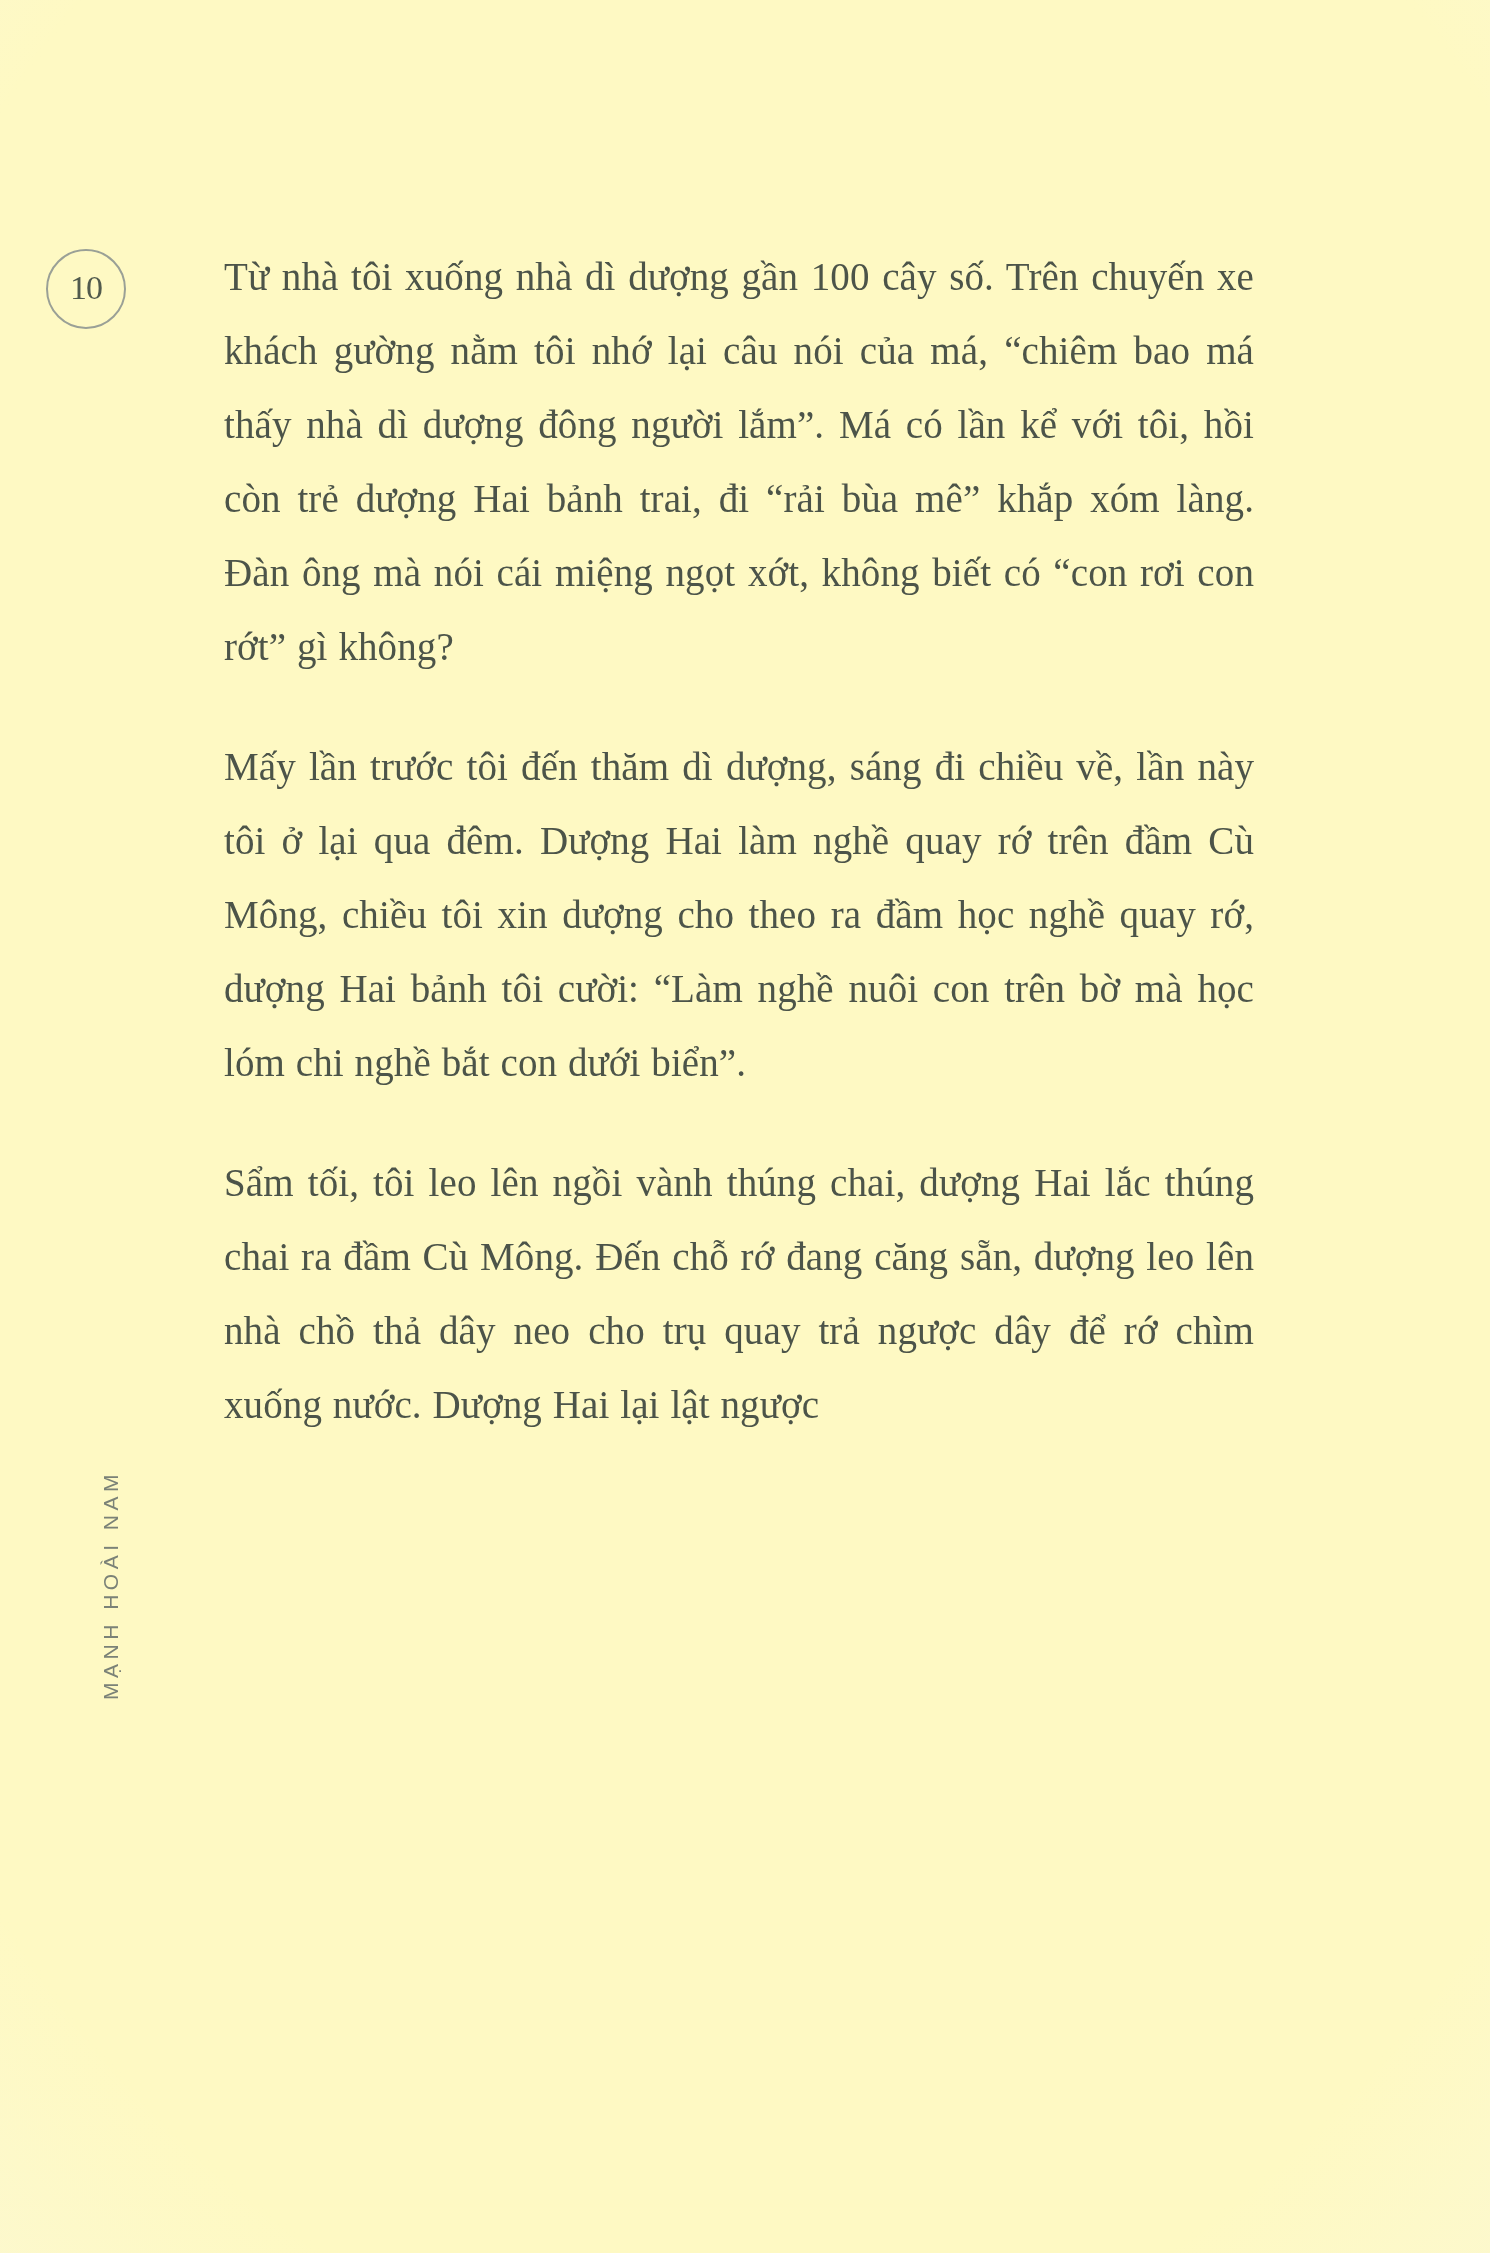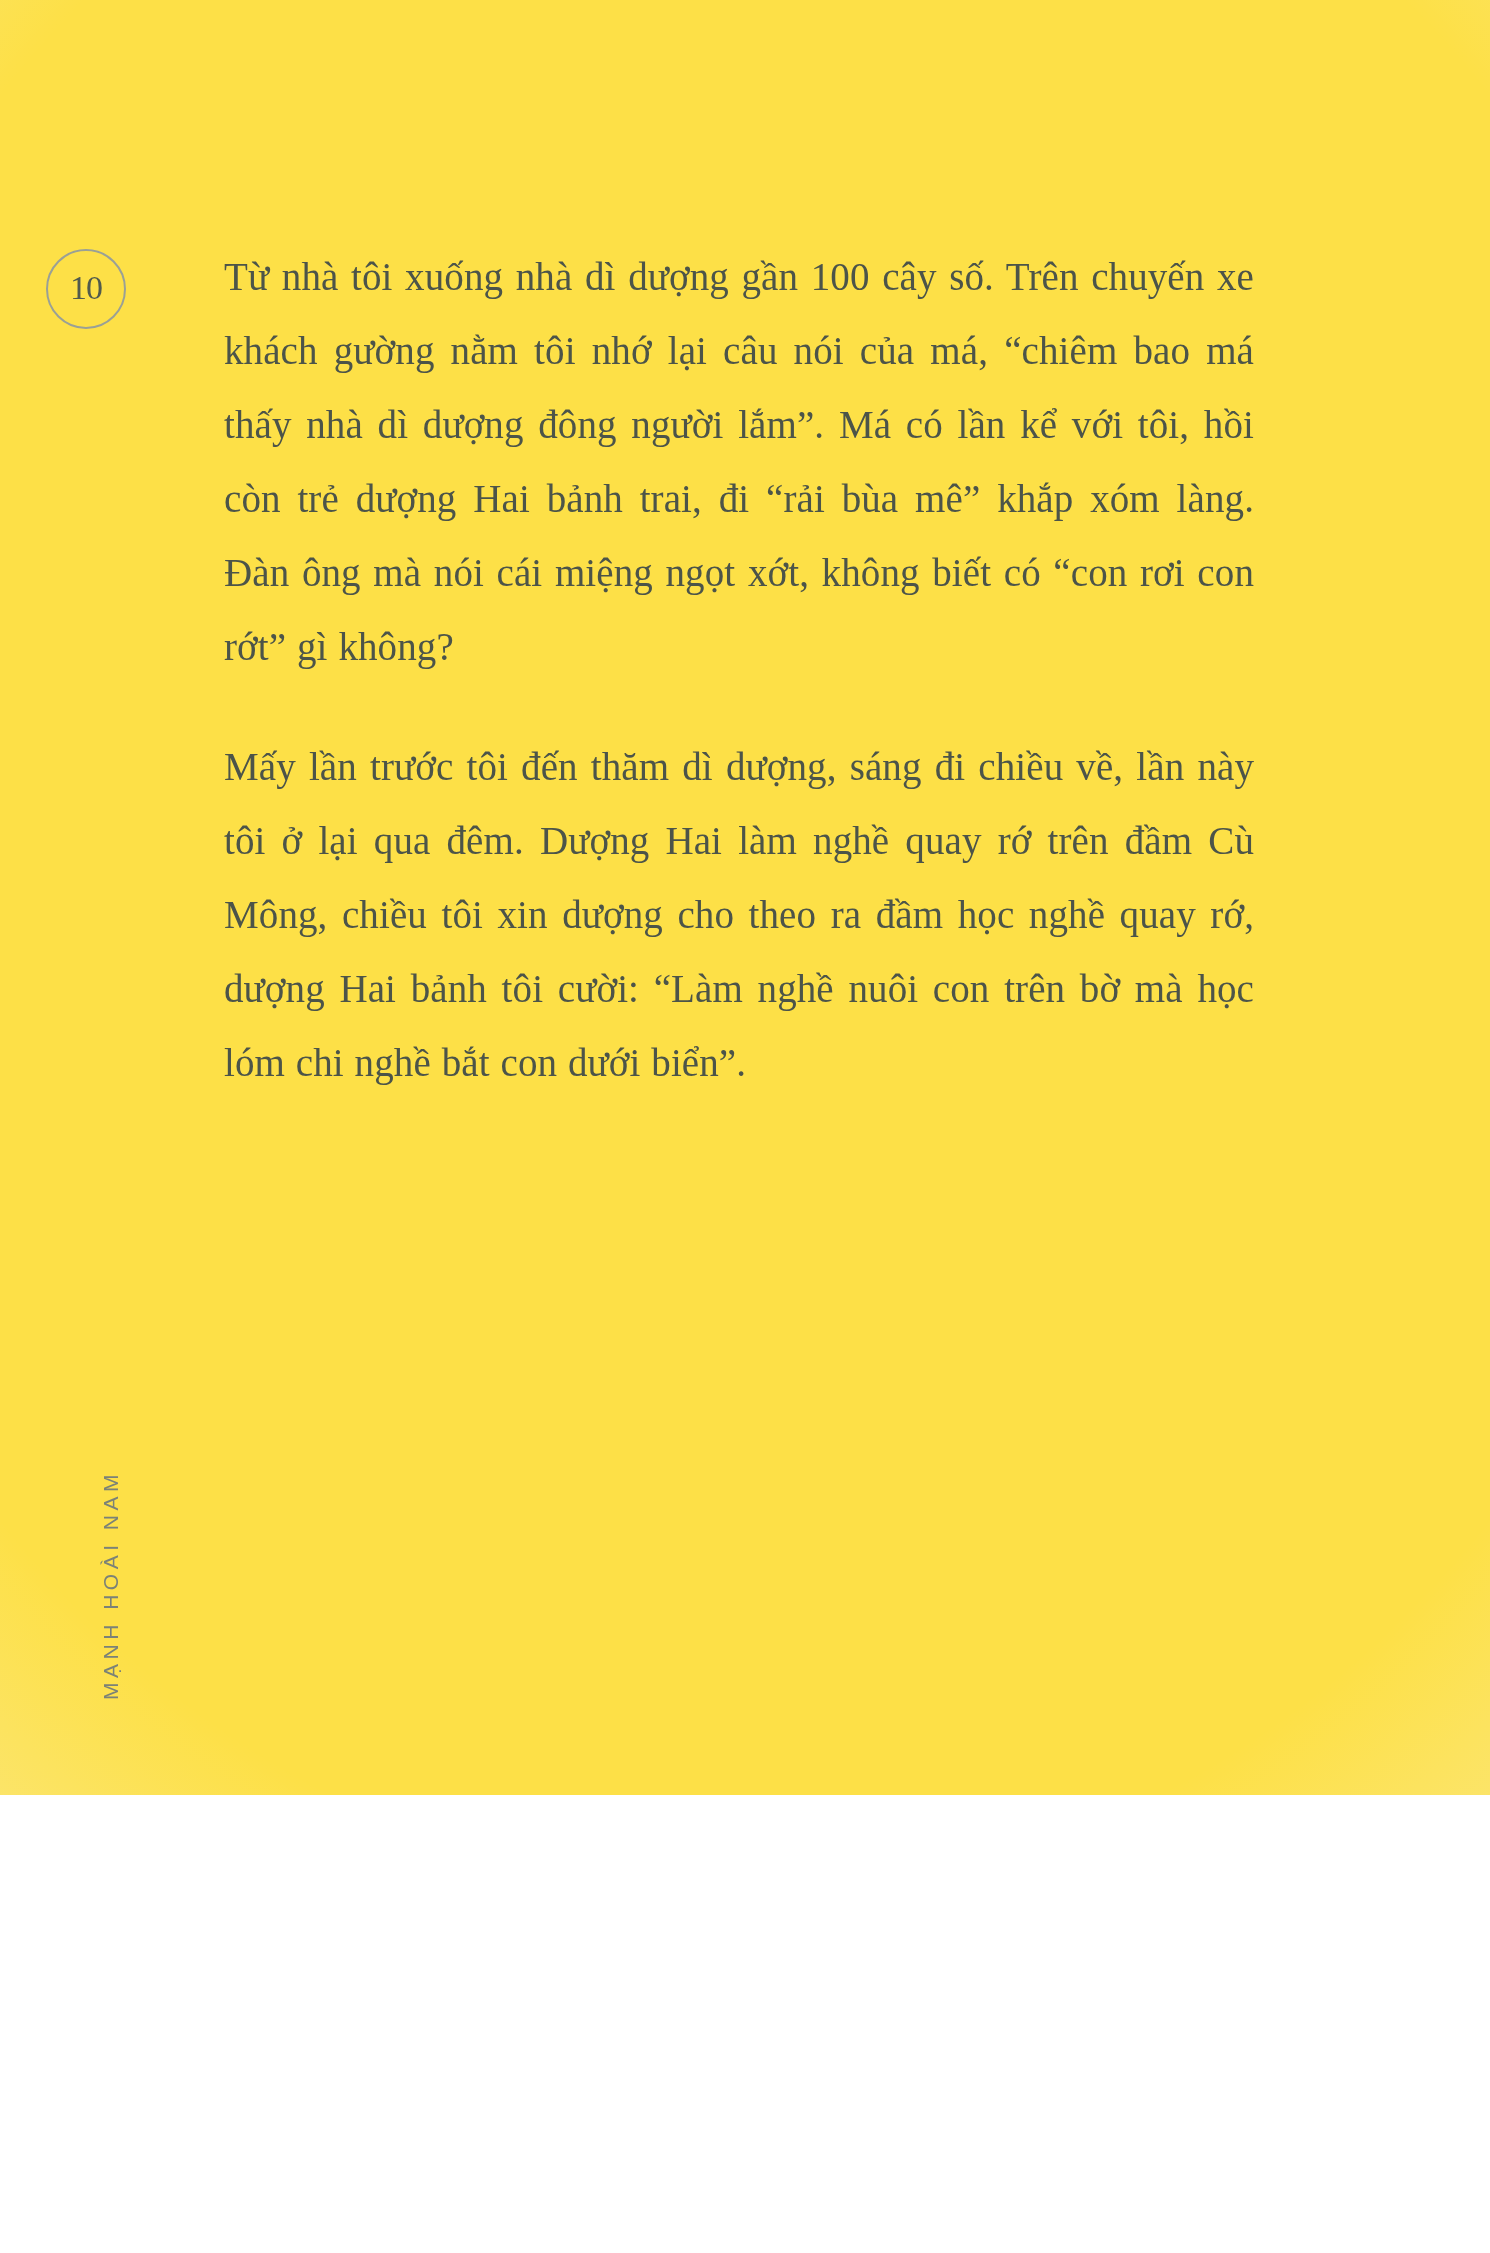--- a/index.html
+++ b/index.html
@@ -14,22 +14,22 @@
     overflow: hidden;
     position: relative;
   }
 
   
   #book-page {
     position: absolute;
     left: 0;
     top: 0;
     width: 1490px;
-    height: 1795px;
-    background: #fde047;
+    height: 2253px;
+    background: #fef9c3;
   }
 
   
   #paper-tint {
     position: absolute;
     inset: 0;
     background:
       radial-gradient(ellipse 120% 110% at 50% 45%, rgba(255,255,255,0) 55%, rgba(246,246,243,0.85) 100%);
     pointer-events: none;
   }
@@ -105,15 +105,16 @@
 
   <div id="page-number-badge">
     <span class="num">10</span>
   </div>
 
   <div id="running-author">MẠNH HOÀI NAM</div>
 
   <div id="text-column">
     <p class="para">Từ nhà tôi xuống nhà dì dượng gần 100 cây số. Trên chuyến xe khách gường nằm tôi nhớ lại câu nói của má, “chiêm bao má thấy nhà dì dượng đông người lắm”. Má có lần kể với tôi, hồi còn trẻ dượng Hai bảnh trai, đi “rải bùa mê” khắp xóm làng. Đàn ông mà nói cái miệng ngọt xớt, không biết có “con rơi con rớt” gì không?</p>
     <p class="para">Mấy lần trước tôi đến thăm dì dượng, sáng đi chiều về, lần này tôi ở lại qua đêm. Dượng Hai làm nghề quay rớ trên đầm Cù Mông, chiều tôi xin dượng cho theo ra đầm học nghề quay rớ, dượng Hai bảnh tôi cười: “Làm nghề nuôi con trên bờ mà học lóm chi nghề bắt con dưới biển”.</p>
+    <p class="para">Sẩm tối, tôi leo lên ngồi vành thúng chai, dượng Hai lắc thúng chai ra đầm Cù Mông. Đến chỗ rớ đang căng sẵn, dượng leo lên nhà chồ thả dây neo cho trụ quay trả ngược dây để rớ chìm xuống nước. Dượng Hai lại lật ngược</p>
   </div>
 
 </div>
 
 </body></html>

